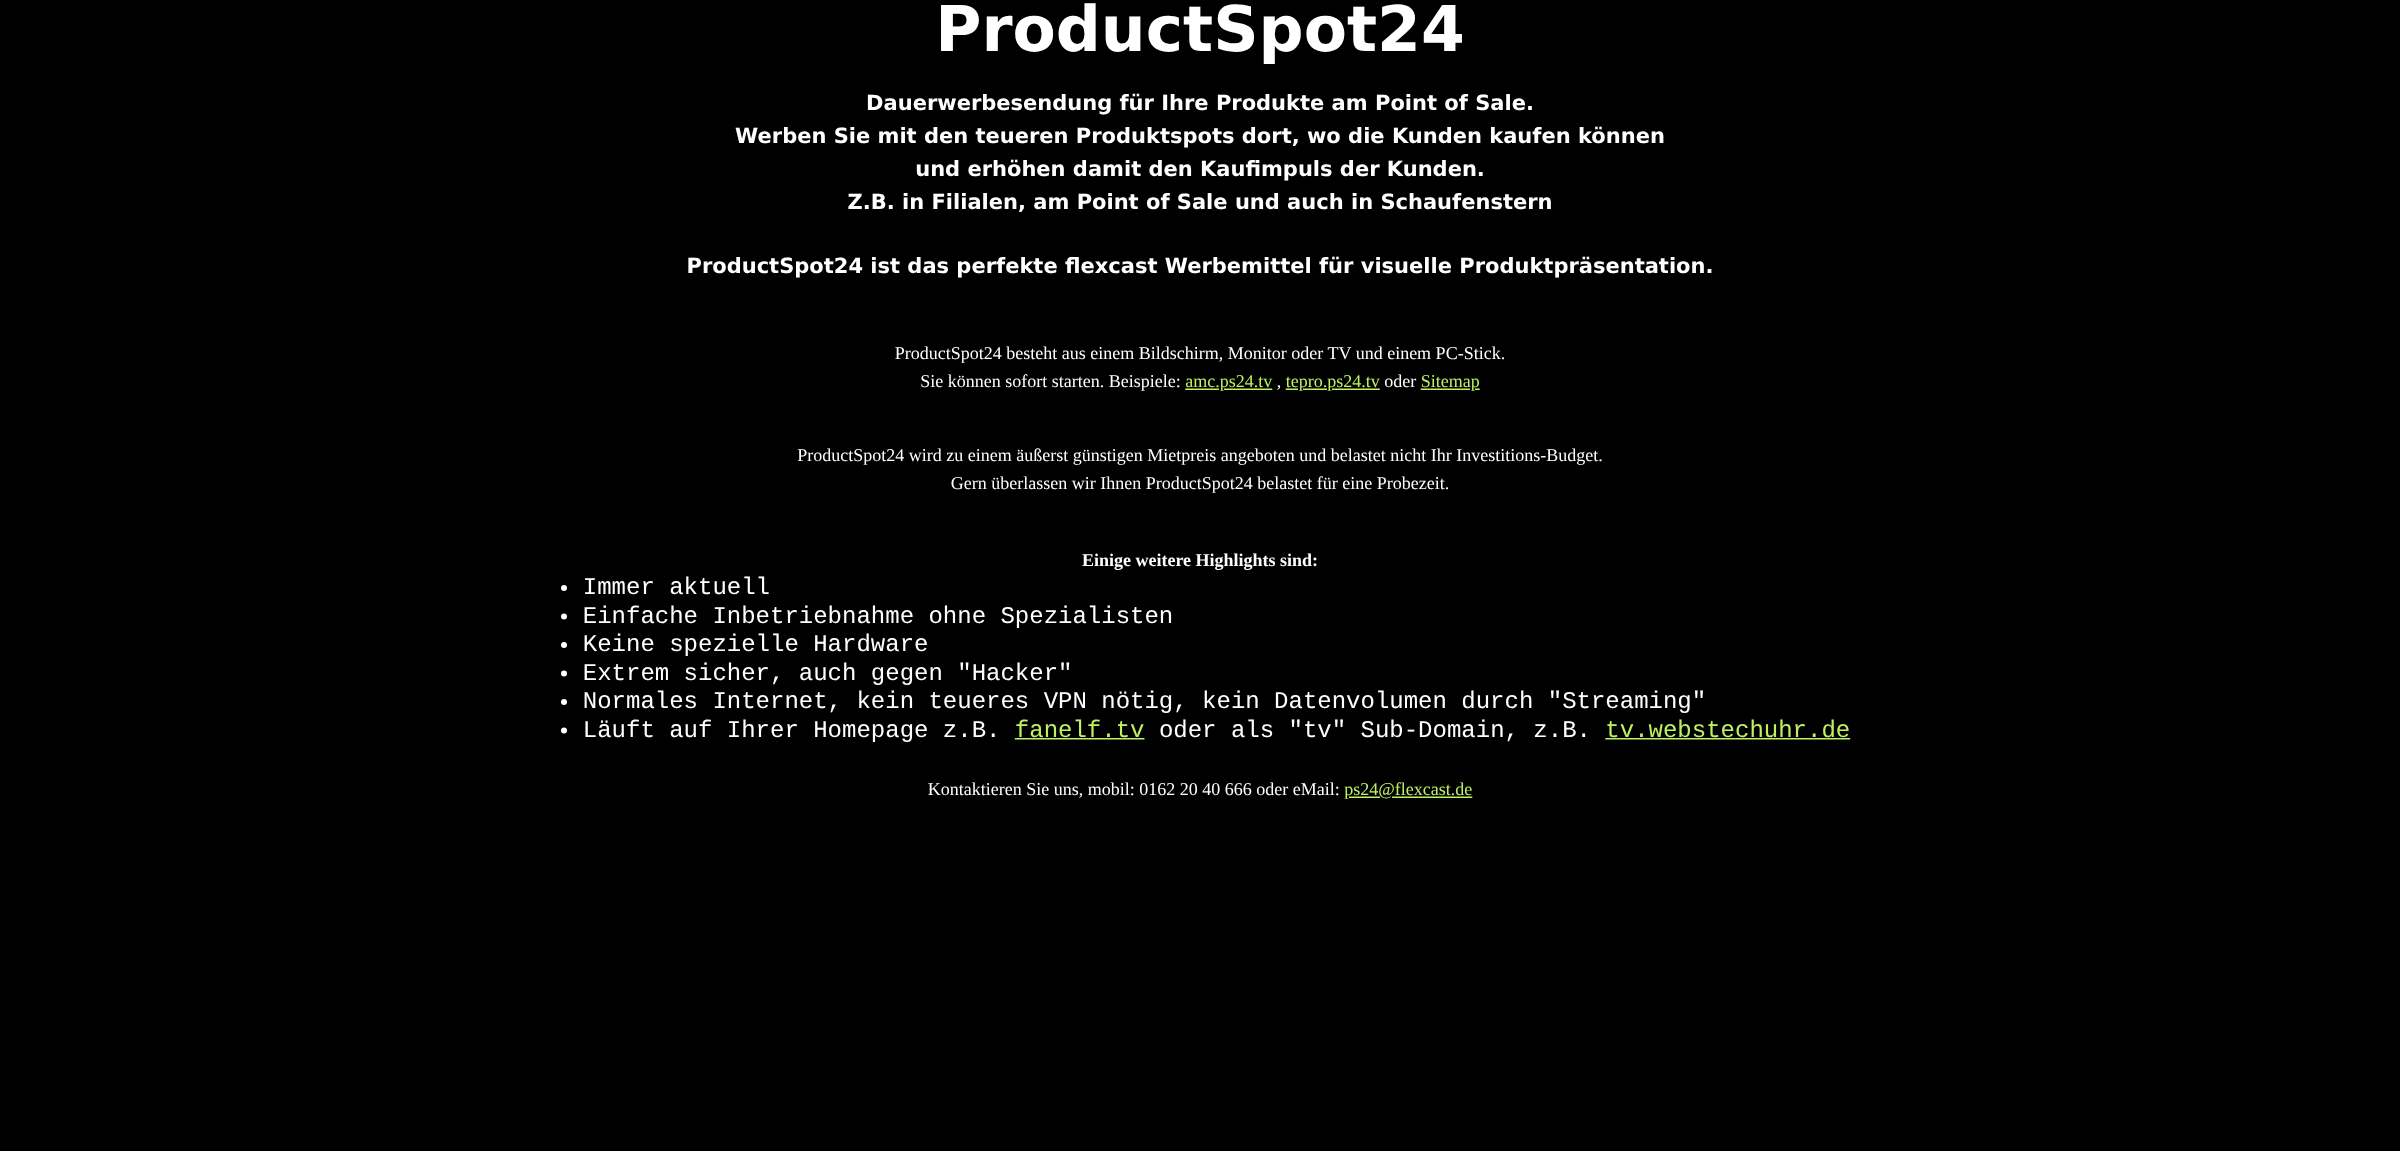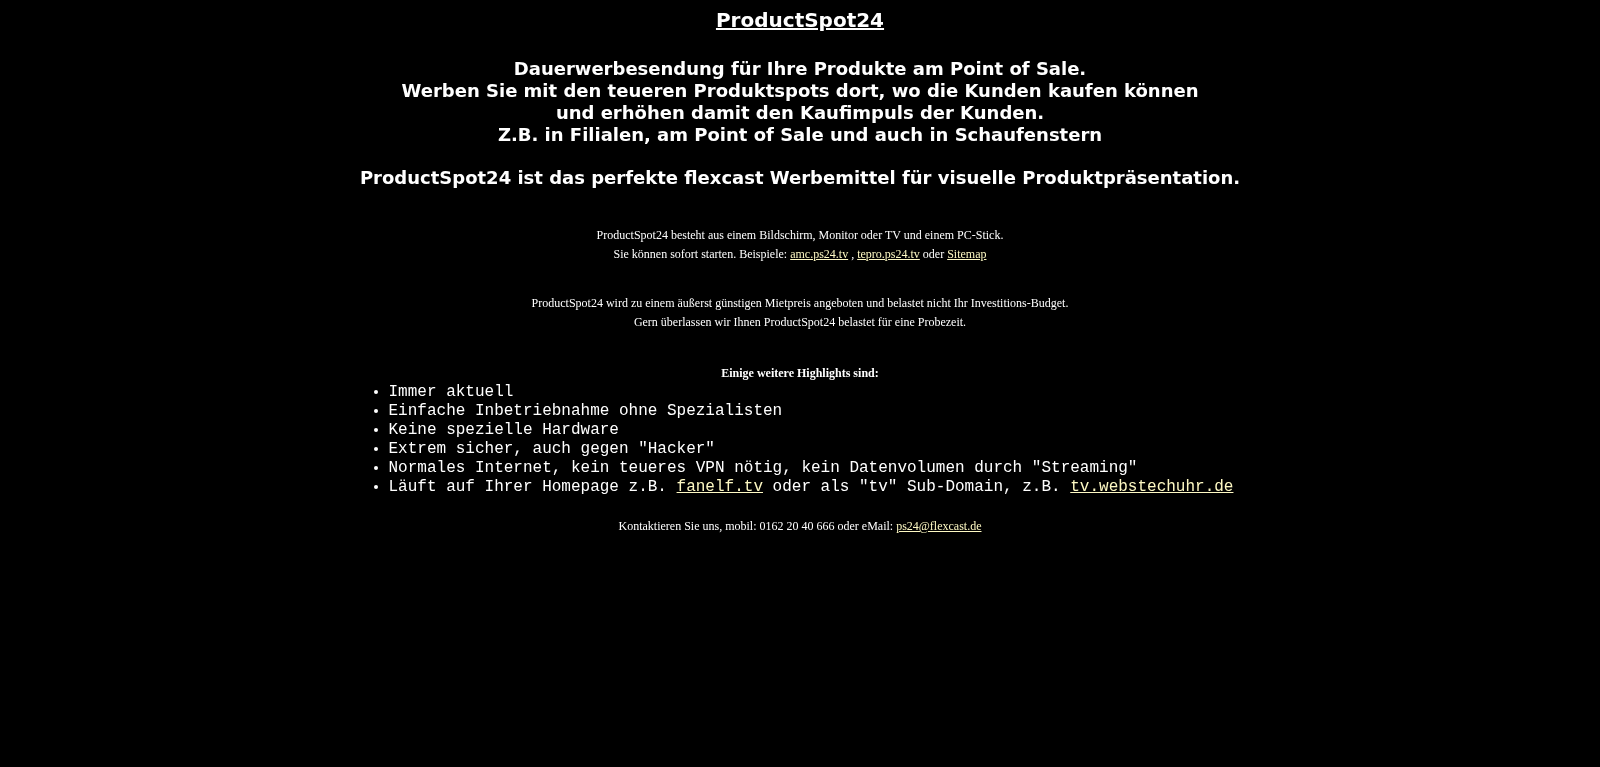--- a/index.html
+++ b/index.html
@@ -12,49 +12,48 @@
   }
   body {
     min-height: 767px;
     width: 1600px;
     padding-top: 2px;
     box-sizing: border-box;
     text-align: center;
   }
   h1.title {
     margin: 0;
-    font-size: 20px;
+    font-size: 42px;
     line-height: 36px;
     font-weight: bold;
-    text-decoration: underline;
   }
   .line { display: block; }
   p { margin: 0; }
   .bold { font-weight: bold; }
-  .t18 { font-size: 18px; line-height: 22px; }
+  .t18 { font-size: 14px; line-height: 22px; }
   .t16 { font-size: 12px; line-height: 19px; font-family: Liberation Serif, serif; }
   .intro        { margin-top: 20px; }
   .tagline      { margin-top: 21px; }
   .description  { margin-top: 37px; }
   .pricing      { margin-top: 30px; }
   .highlights-heading { margin-top: 32px; }
   .highlights-list-wrap { margin-top: 0; }
   ul.highlights {
     display: inline-block;
     text-align: left;
     margin: 0;
     padding-left: 22px;
     font-size: 16px;
     line-height: 19px;
     list-style: disc outside;
     font-family: Liberation Mono, monospace;
   }
   .contact { margin-top: 20px; }
   a {
-    color: #fef9c3;
+    color: #bef264;
     text-decoration: underline;
     cursor: pointer;
   }
 </style>
 </head>
 <body>
 
 <h1 class="title">ProductSpot24</h1>
 
 <p class="intro bold t18">

